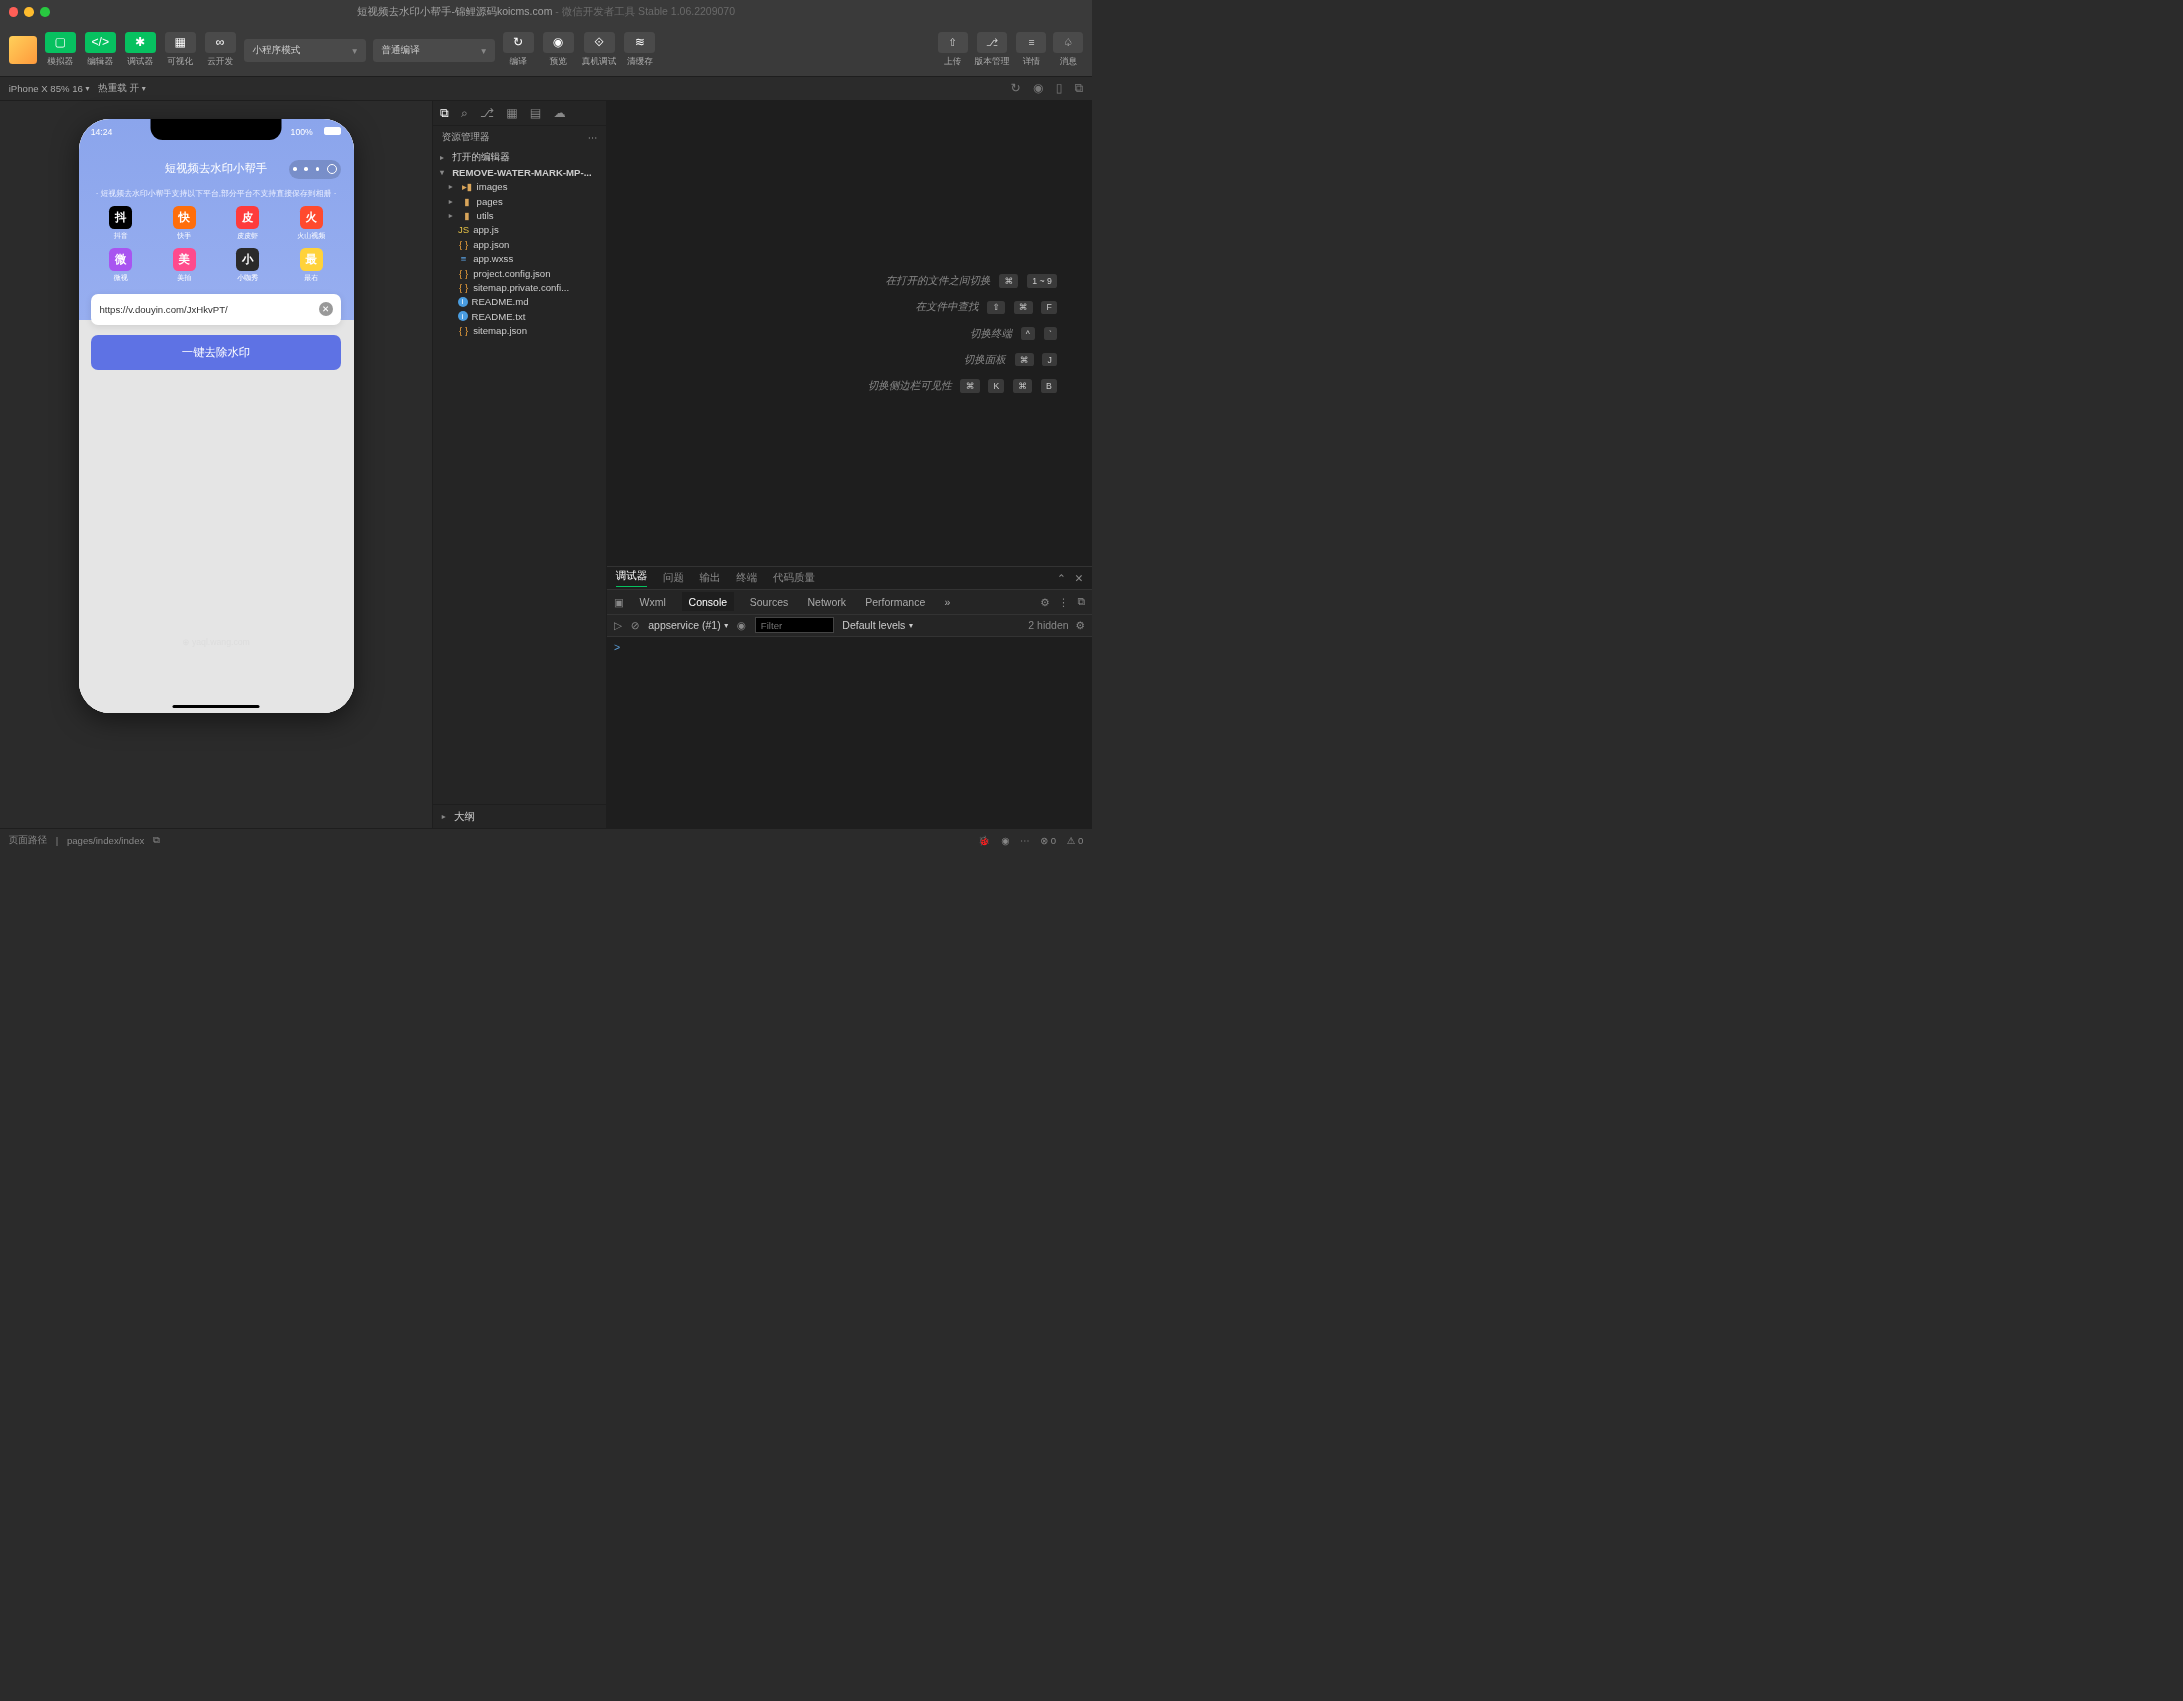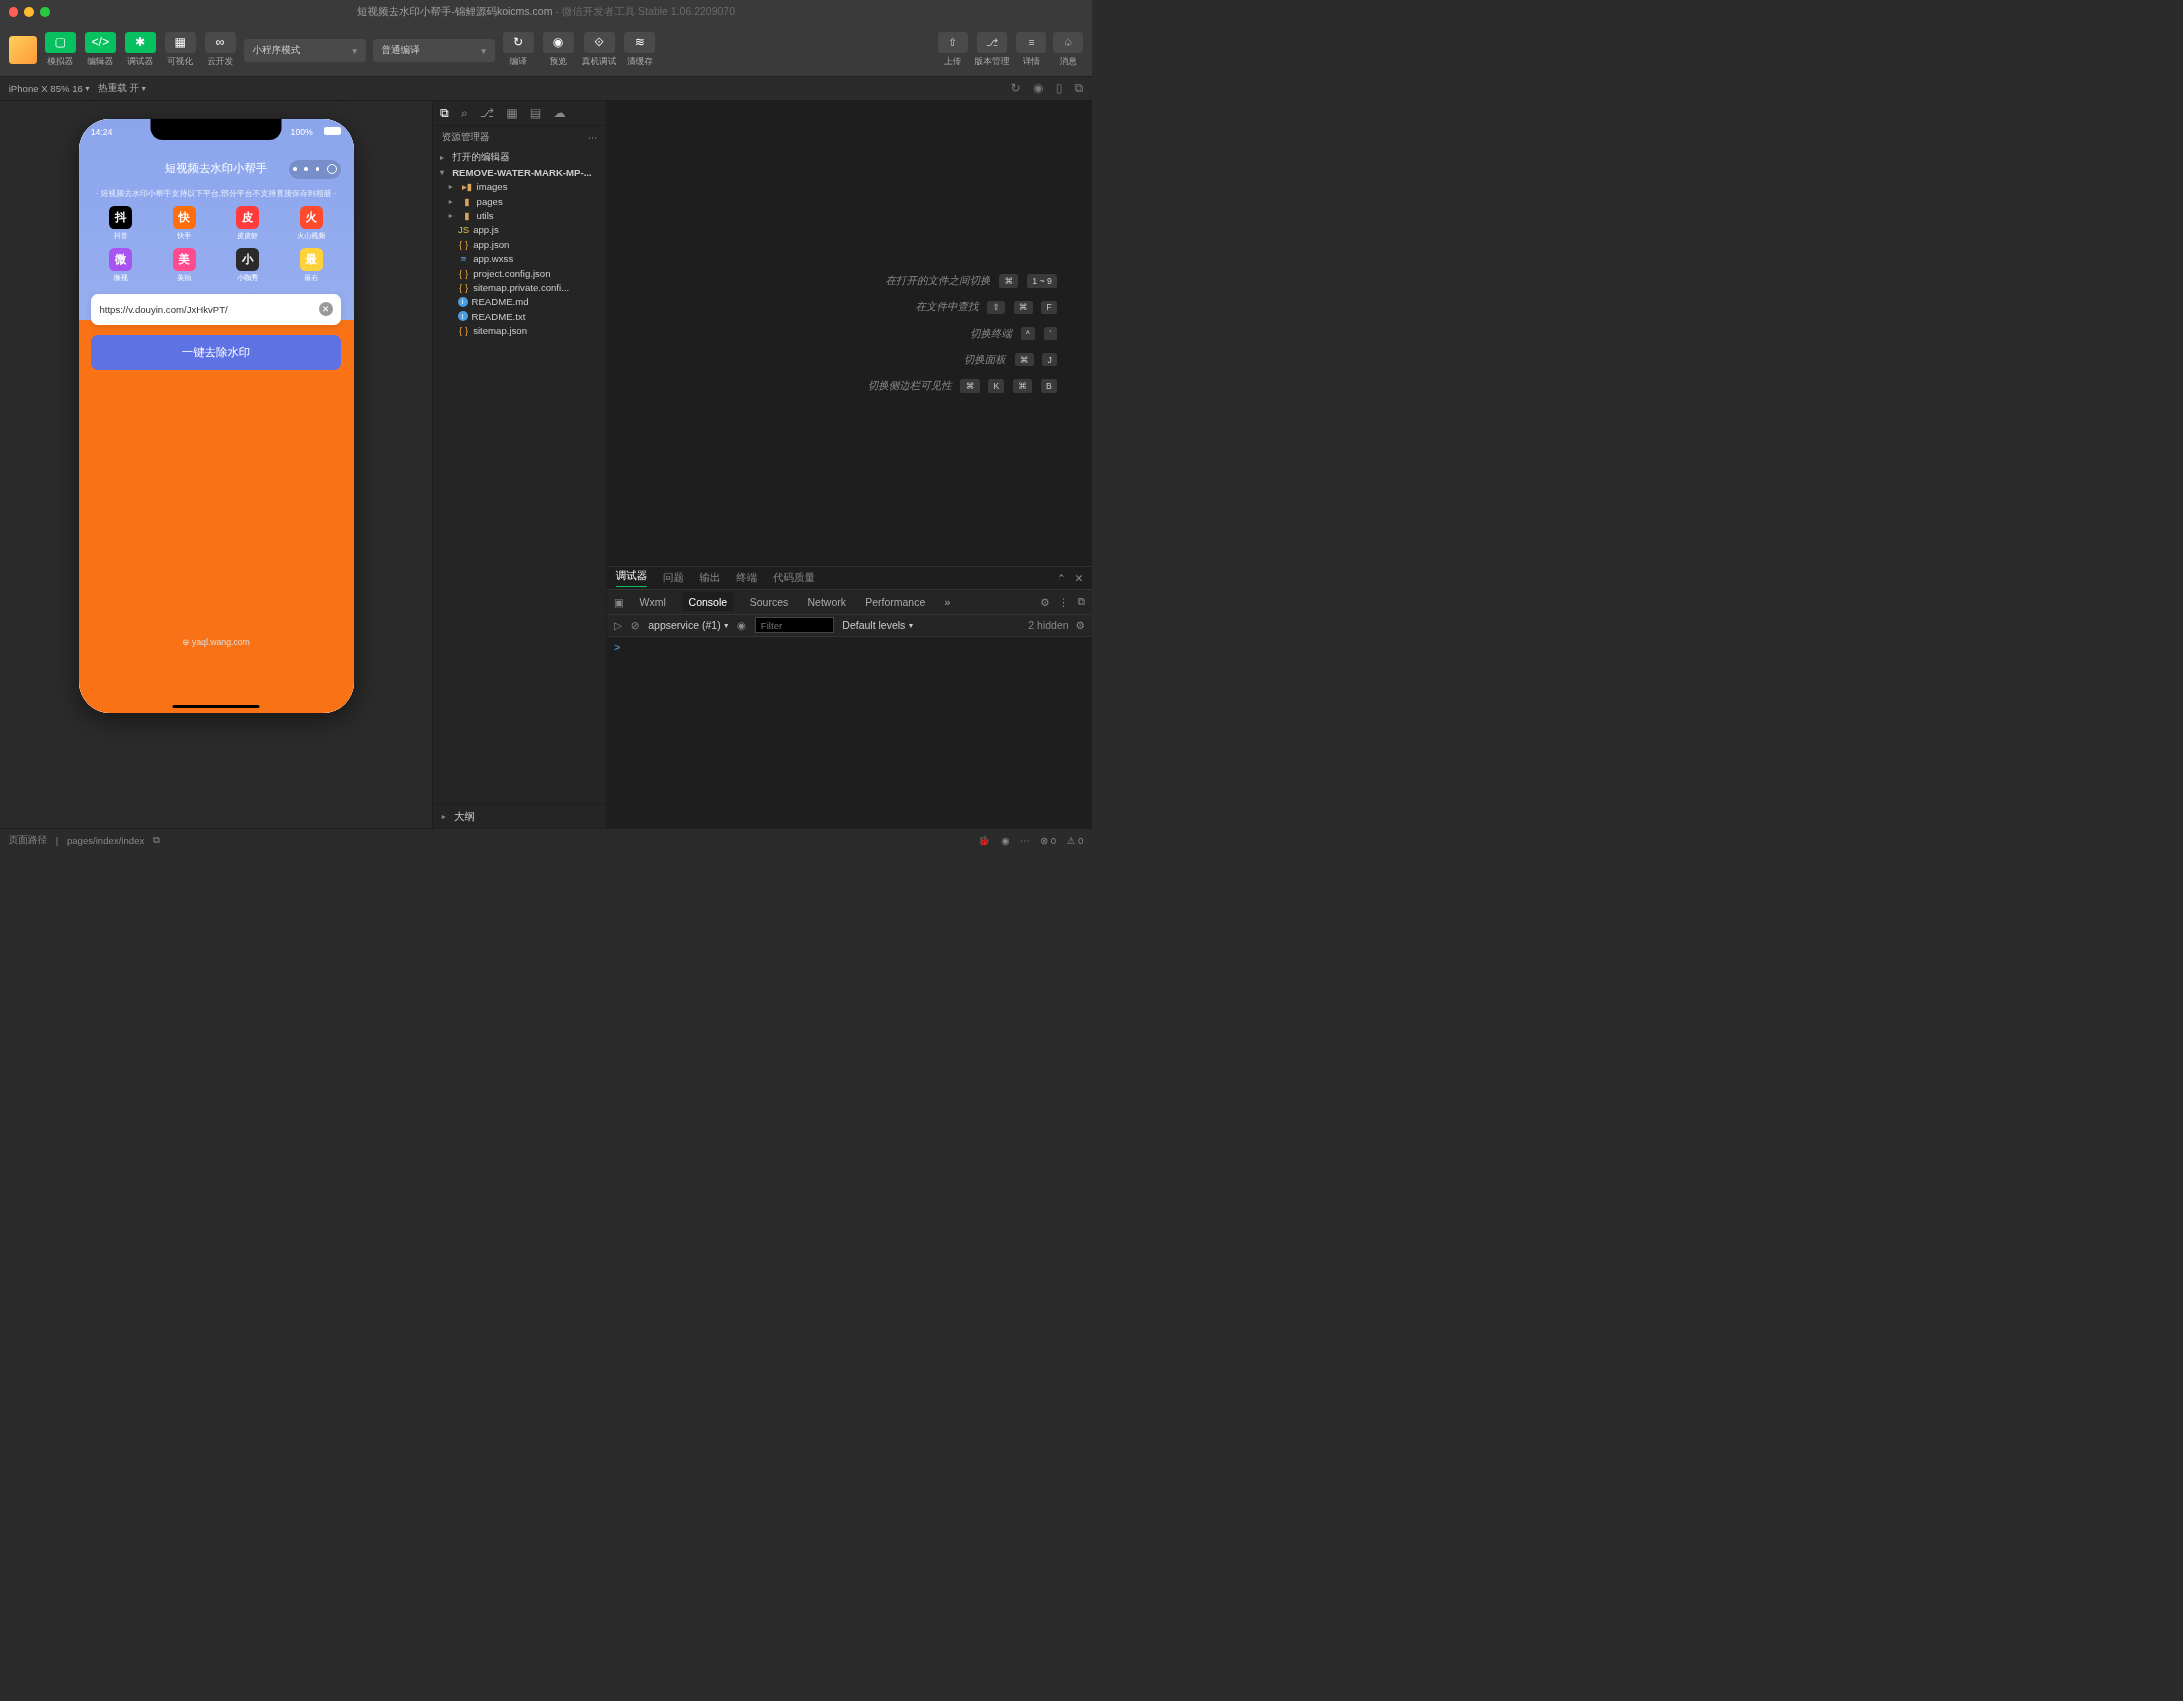--- a/index.html
+++ b/index.html
@@ -51,21 +51,21 @@
 .status .batt-icon { width: 17.5px; height: 7.9px; border: 0.9px solid #fff; border-radius: 1.7px; background: #fff; }
 .mp-title { text-align: center; font-size: 11.4px; margin-top: 24px; position: relative; }
 .capsule { position: absolute; right: 0; top: -1.7px; width: 52px; height: 19px; background: rgba(0,0,0,.15); border-radius: 10.5px; display: flex; align-items: center; justify-content: space-around; }
 .capsule div { width: 3.5px; height: 3.5px; border-radius: 50%; background:#fff; }
 .capsule .ring { width: 10.5px; height: 10.5px; border: 1.7px solid #fff; border-radius: 50%; background:transparent; }
 .tip { font-size: 7.9px; text-align: center; margin-top: 12.2px; color: #e8edff; }
 .plat-grid { display: grid; grid-template-columns: repeat(4,1fr); gap: 7px 3.5px; margin-top: 7px; }
 .plat { display: flex; flex-direction: column; align-items: center; gap: 1.7px; }
 .plat .picon { width: 23px; height: 23px; border-radius: 5.2px; display: flex; align-items: center; justify-content: center; font-size: 11.4px; color: #fff; font-weight: bold; }
 .plat .pname { font-size: 7px; }
-.phone-body { flex: 1; background: #f97316; padding: 8.7px 12.2px; margin-top: -8.7px; }
+.phone-body { flex: 1; background: #e5e5e5; padding: 8.7px 12.2px; margin-top: -8.7px; }
 .url-input { background: #fff; border-radius: 7px; padding: 8.7px; display: flex; align-items: center; box-shadow: 0 1.7px 7px rgba(0,0,0,.1); margin-top: -26px; position: relative; z-index: 5; }
 .url-input input { flex: 1; border: none; font-size: 9.6px; outline: none; color: #333; }
 .url-input .clr { width: 14px; height: 14px; border-radius: 50%; background: #999; color: #fff; display: flex; align-items: center; justify-content: center; font-size: 8.7px; }
 .go-btn { background: #5e72e4; color: #fff; text-align: center; padding: 9.6px; border-radius: 7px; margin-top: 10.5px; font-size: 11.4px; }
 .watermark { position:absolute; bottom: 66px; left:0; right:0; text-align:center; font-size:8.7px; color:#ddd; }
 .watermark::before { content:"⊕ "; }
 .tabbar { position: absolute; bottom: 0; left: 0; right: 0; height: 59px; border-top: 0.9px solid #f0f0f0; display: flex; background:#fff; }
 .tab { flex: 1; display: flex; flex-direction: column; align-items: center; justify-content: center; gap: 1.7px; }
 .tab .ticon { width: 17.5px; height: 17.5px; display:flex; align-items:center; justify-content:center; }
 .tab .tname { font-size: 7.9px; color: #999; }

